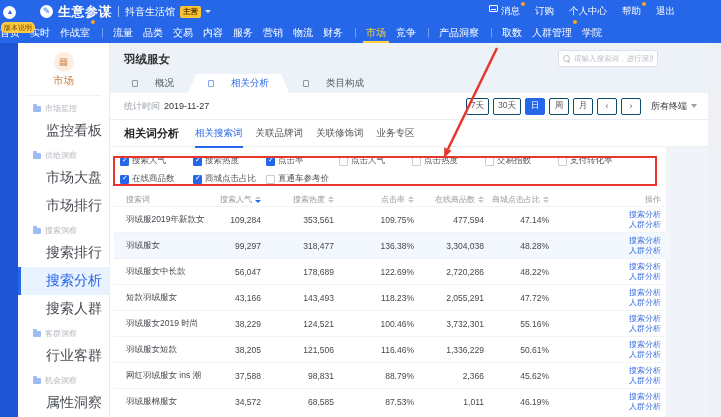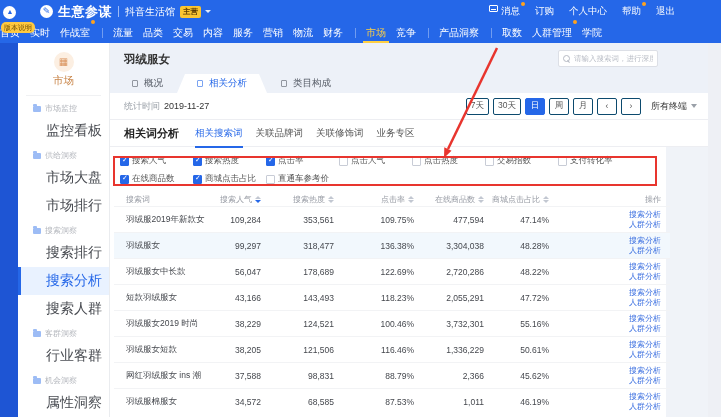--- a/index.html
+++ b/index.html
@@ -51,21 +51,21 @@
 .panel{position:absolute;left:0;top:0;width:598px;bottom:0;background:#fff}
 .phead{position:relative;height:50px;background:#edf1f8}
 .kw{position:absolute;left:14px;top:9px;font-size:11.5px;font-weight:bold;color:#333}
 .srch{position:absolute;left:448px;top:7px;width:100px;height:17px;background:#fff;border:1px solid #dcdfe6;border-radius:2px;display:flex;align-items:center;padding:0 4px;gap:3px}
 .mag{width:8px;height:8px;position:relative;flex:none}
 .mag::before{content:"";position:absolute;width:5px;height:5px;border:1px solid #b6bac4;border-radius:50%}
 .mag::after{content:"";position:absolute;width:3px;height:1px;background:#b6bac4;transform:rotate(45deg);left:4px;top:6px}
 .srch input{border:0;outline:0;width:100%;font-size:7.5px;color:#666;font-family:inherit;background:transparent}
 .srch input::placeholder{color:#b9bdc6}
 .tabs{position:absolute;left:8px;bottom:0;display:flex}
-.tab{height:19px;display:flex;align-items:center;gap:6px;padding:0 14px;font-size:9.5px;color:#565c66;cursor:pointer}
+.tab{height:19px;display:flex;align-items:center;gap:17px;padding:0 14px;font-size:9.5px;color:#565c66;cursor:pointer}
 .pg{width:6px;height:7px;border:1px solid currentColor;border-radius:1px;opacity:.6;flex:none}
 .tab.active{background:#fff;color:#2567e8;clip-path:polygon(8px 0,calc(100% - 8px) 0,100% 100%,0 100%);padding:0 20px}
 
 .statrow{height:27px;display:flex;align-items:center;border-bottom:1px solid #edeef2;padding:0 11px 0 14px}
 .stat-l{font-size:9px;color:#9aa0a8}
 .stat-d{font-size:9px;color:#333;margin-left:4px}
 .dbtn{min-width:20px;height:17px;border:1px solid #0c4a6e;border-radius:2px;background:#fff;color:#555;font-size:8.5px;display:flex;align-items:center;justify-content:center;padding:0 4px;margin-left:4px;cursor:pointer}
 .dbtn.active{background:#2567e8;border-color:#2567e8;color:#fff}
 .term{display:flex;align-items:center;font-size:9px;color:#333;margin-left:10px;cursor:pointer}
 .car-g{width:0;height:0;border-left:3px solid transparent;border-right:3px solid transparent;border-top:4px solid #9aa0a8;margin-left:4px}

